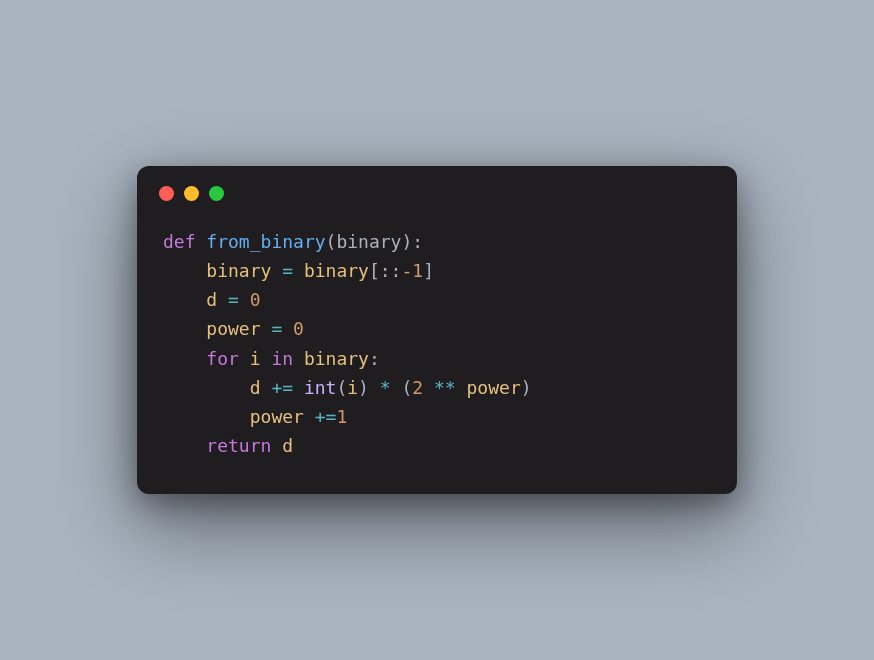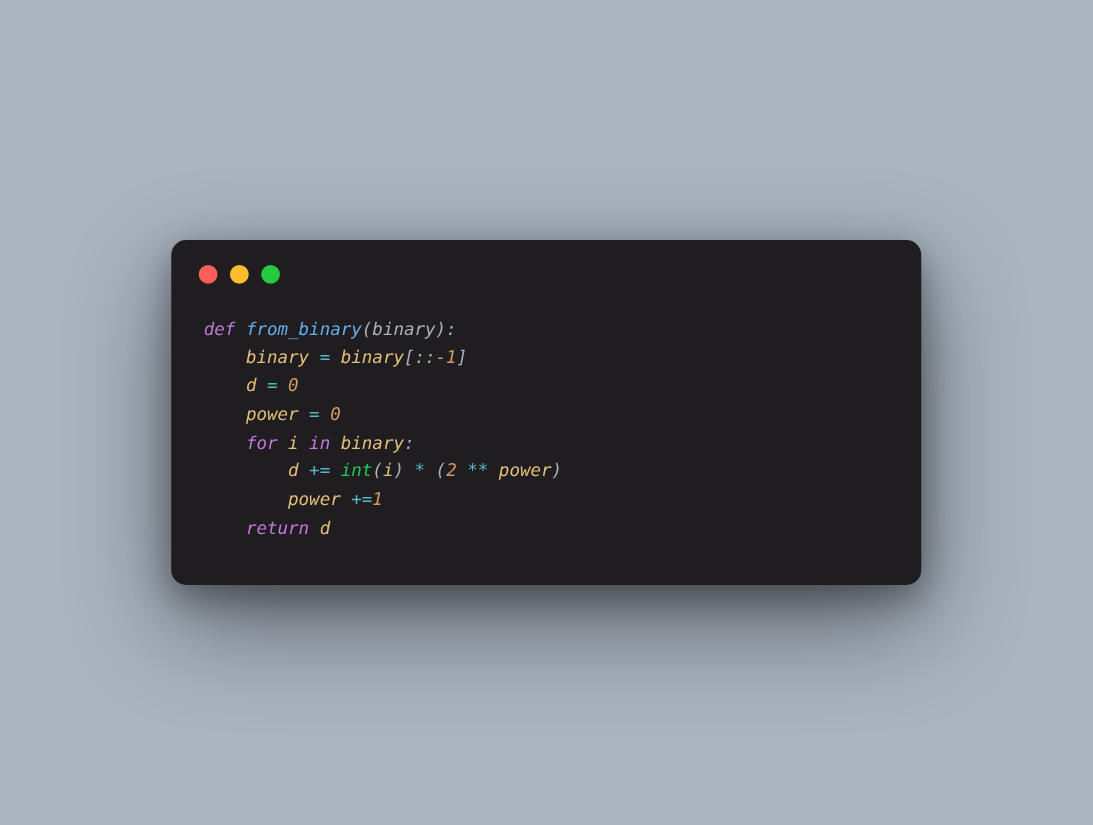--- a/index.html
+++ b/index.html
@@ -27,34 +27,33 @@
     .traffic-light {
       width: 15px;
       height: 15px;
       border-radius: 50%;
     }
     .tl-red { background: #ff5f56; }
     .tl-yellow { background: #ffbd2e; }
     .tl-green { background: #27c93f; }
     .code {
       padding: 18px 26px 34px 26px;
-      font-size: 14px;
+      font-size: 18px;
       line-height: 1.62;
       white-space: pre;
       color: #e0e0e0;
-      font-style: italic;
     }
     .kw { color: #c678dd; }
     .fn { color: #61afef; }
     .param { color: #abb2bf; }
     .punct { color: #abb2bf; }
     .var { color: #e5c07b; }
     .op { color: #56b6c2; }
     .num { color: #d19a66; }
-    .call { color: #22c55e; }
+    .call { color: #c4b5fd; }
   </style>
 </head>
 <body>
 
 <div class="window">
   <div class="titlebar">
     <div class="traffic-light tl-red"></div>
     <div class="traffic-light tl-yellow"></div>
     <div class="traffic-light tl-green"></div>
   </div>

